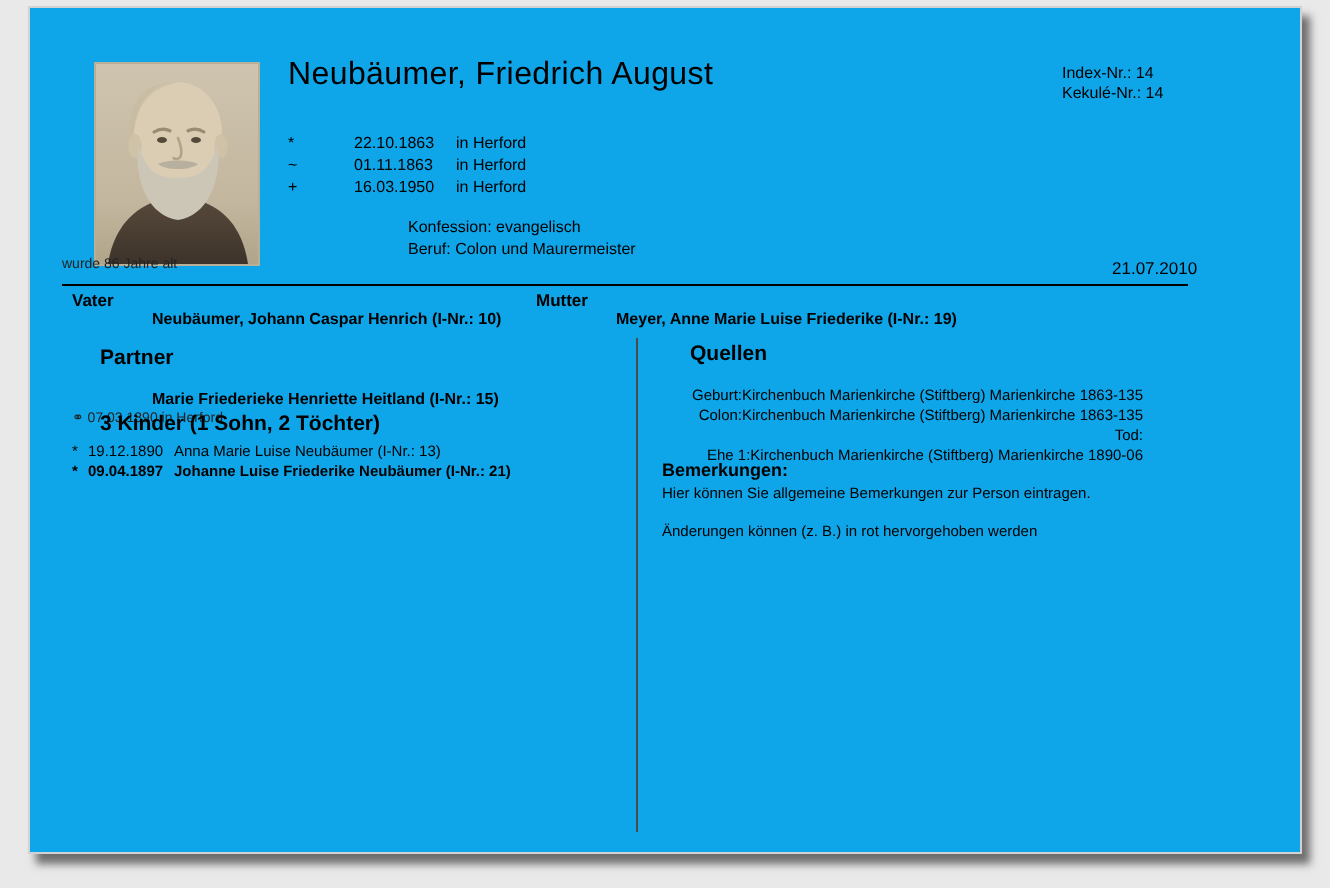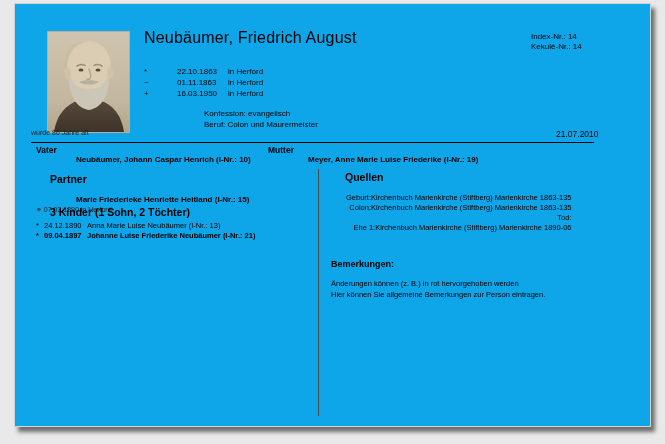--- a/index.html
+++ b/index.html
@@ -47,21 +47,21 @@
   .child-row .dt{display:inline-block;width:43px;}
   .child-row.bold{font-weight:bold;}
   .kinder .rows{margin-top:3px;}
   
   .vline{left:303px;top:165px;width:1px;height:247px;background:#4a4a4a;}
   .quellen{left:316px;top:167px;}
   .q-row{font-size:7.5px;line-height:10px;white-space:nowrap;}
   .q-row .ql{display:inline-block;width:40px;}
   .quellen .rows{margin-top:10px;text-align:right;}
   .bemerk{left:316px;top:226px;}
-  .bemerk .blabel{font-size:9px;font-weight:bold;line-height:11px;margin-top:29px;}
+  .bemerk .blabel{font-size:9px;font-weight:bold;line-height:11px;}
   .bline{font-size:7.5px;line-height:10px;white-space:nowrap;}
   .bline1{margin-top:1px;}
   .bline2{margin-top:9px;}
 </style>
 </head>
 <body>
 
 <div class="page">
 
   <div class="abs photo">
@@ -126,36 +126,36 @@
 
   <div class="abs partner">
     <div class="big-label">Partner</div>
     <div class="sec-name">Marie Friederieke Henriette Heitland (I-Nr.: 15)</div>
     <div class="marriage">⚭ 07.03.1890 in Herford</div>
   </div>
 
   <div class="abs kinder">
     <div class="big-label">3 Kinder (1 Sohn, 2 Töchter)</div>
     <div class="rows">
-      <div class="child-row"><span class="sym">*</span><span class="dt">24.12.1890</span><span>Anna Marie Luise Neubäumer (I-Nr.: 13)</span></div>
+      <div class="child-row"><span class="sym">*</span><span class="dt">19.12.1890</span><span>Anna Marie Luise Neubäumer (I-Nr.: 13)</span></div>
       <div class="child-row bold"><span class="sym">*</span><span class="dt">09.04.1897</span><span>Johanne Luise Friederike Neubäumer (I-Nr.: 21)</span></div>
     </div>
   </div>
 
   <div class="abs vline"></div>
 
   <div class="abs quellen">
     <div class="big-label">Quellen</div>
     <div class="rows">
       <div class="q-row"><span class="ql">Geburt:</span><span>Kirchenbuch Marienkirche (Stiftberg) Marienkirche 1863-135</span></div>
       <div class="q-row"><span class="ql">Colon:</span><span>Kirchenbuch Marienkirche (Stiftberg) Marienkirche 1863-135</span></div>
       <div class="q-row"><span class="ql">Tod:</span><span></span></div>
       <div class="q-row"><span class="ql">Ehe 1:</span><span>Kirchenbuch Marienkirche (Stiftberg) Marienkirche 1890-06</span></div>
     </div>
   </div>
 
   <div class="abs bemerk">
     <div class="blabel">Bemerkungen:</div>
+    <div class="bline bline1">Hier können Sie allgemeine Bemerkungen zur Person eintragen.</div>
     <div class="bline bline2">Änderungen können (z. B.) in rot hervorgehoben werden</div>
-    <div class="bline bline1">Hier können Sie allgemeine Bemerkungen zur Person eintragen.</div>
   </div>
 
 </div>
 
 </body></html>

